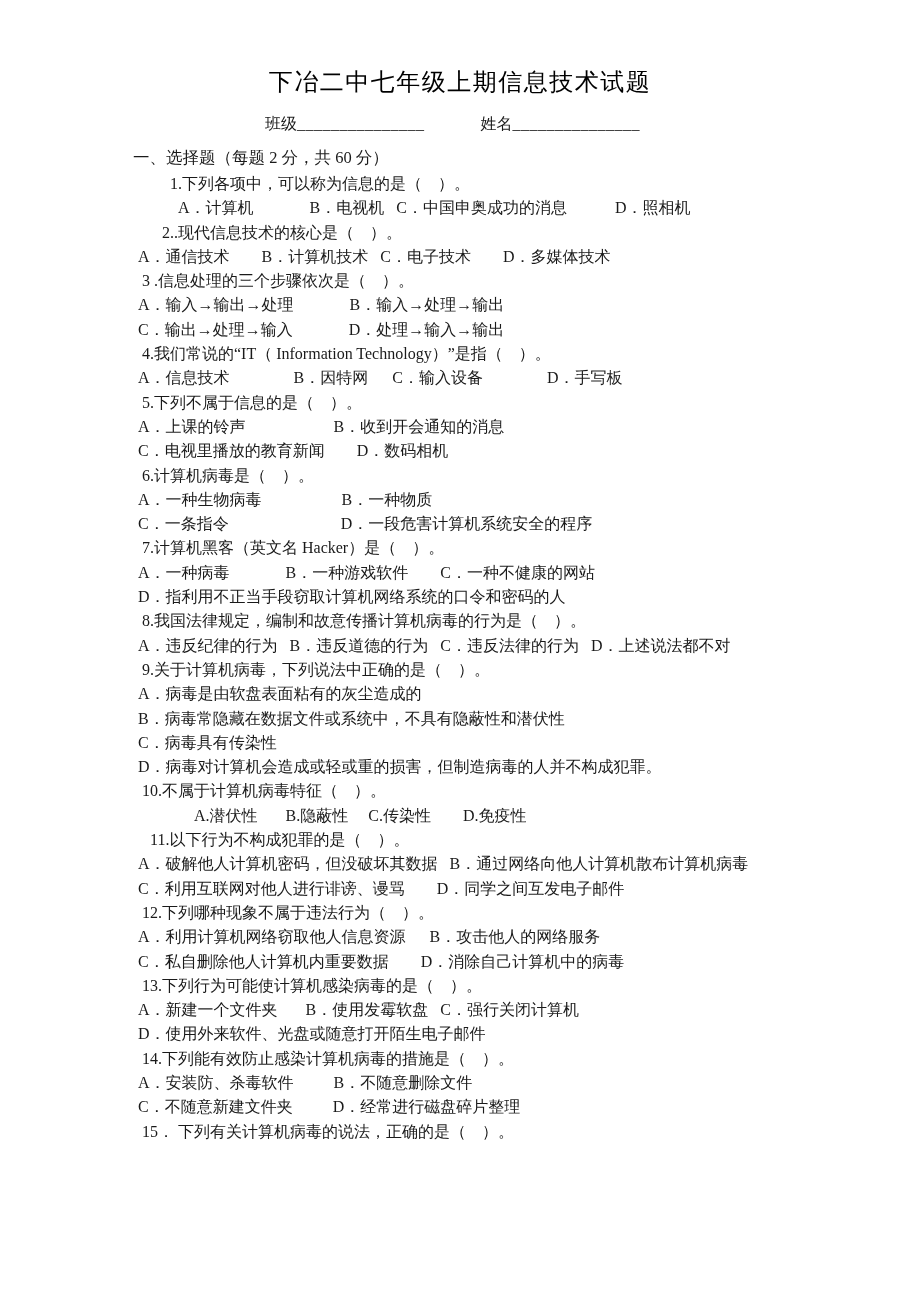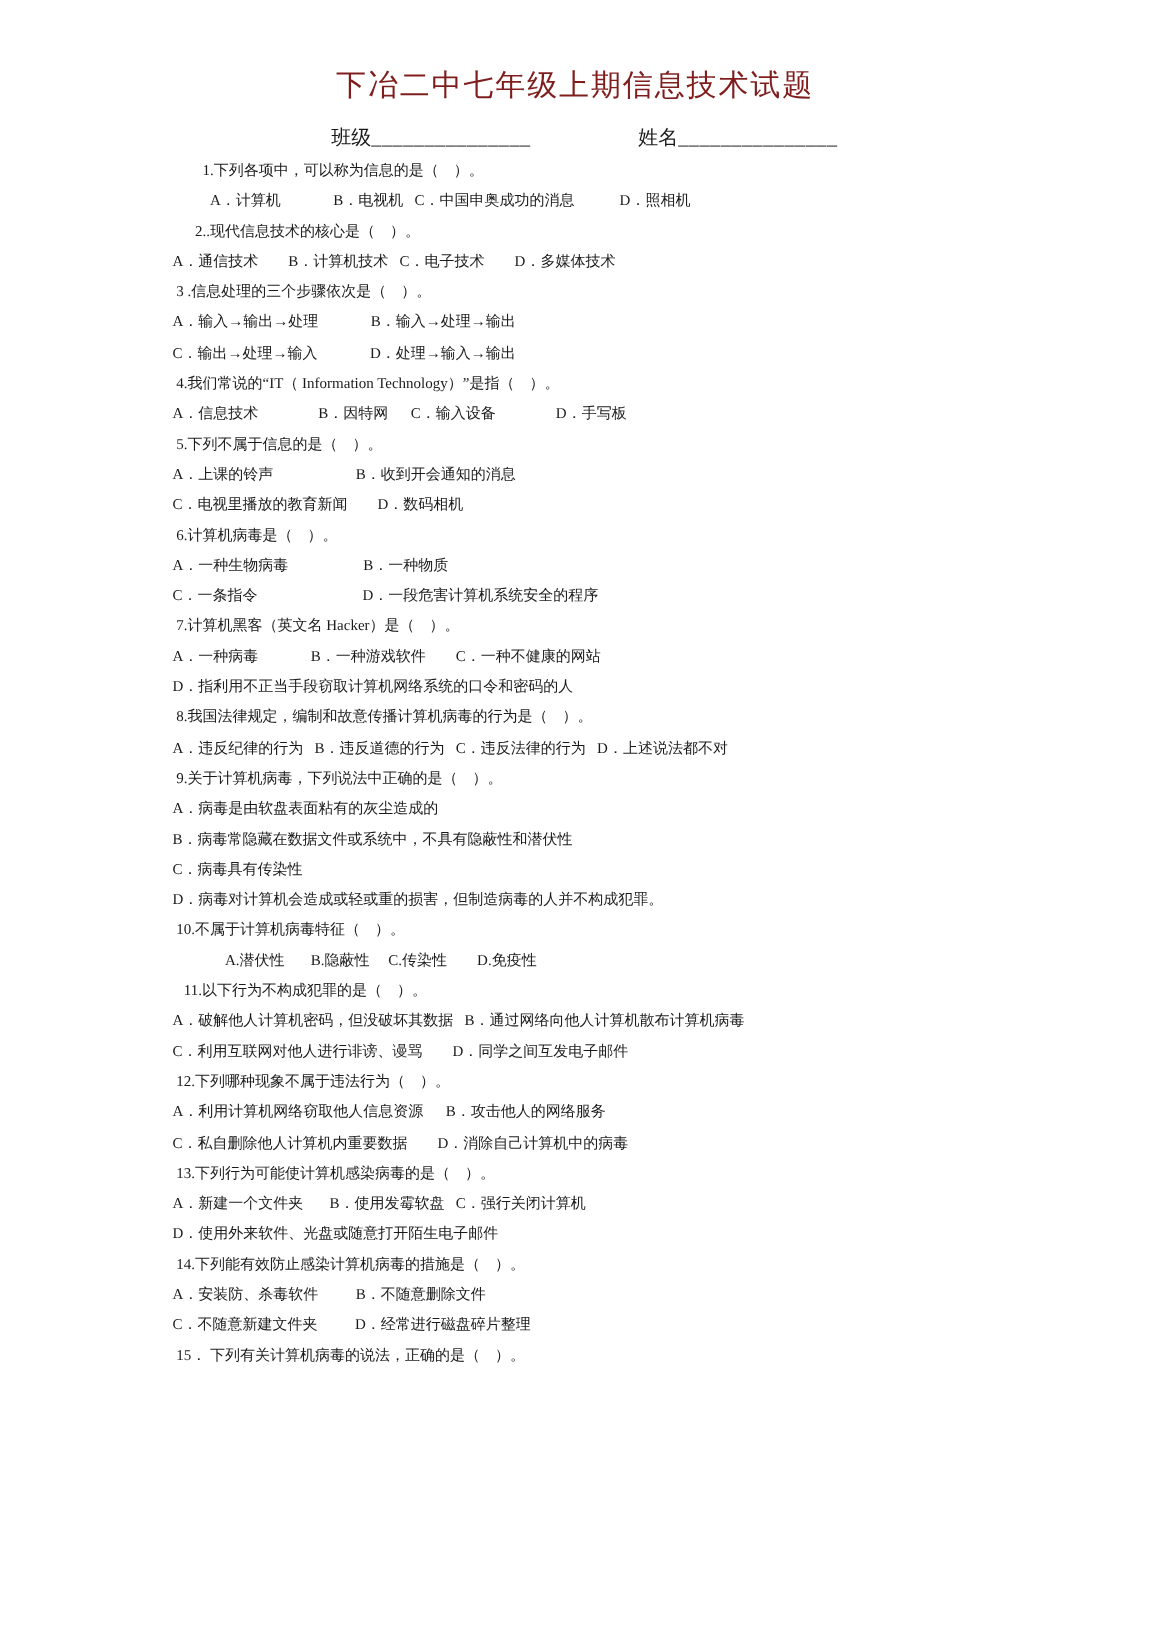--- a/index.html
+++ b/index.html
@@ -7,57 +7,58 @@
     position: relative;
     width: 920px;
     height: 1302px;
     background: #ffffff;
     color: #1a1a1a;
     font-family: "Liberation Serif", "DejaVu Serif", serif;
     overflow: hidden;
   }
   .title {
     margin: 0;
-    padding-top: 52px;
+    padding-top: 66px;
     text-align: center;
     font-size: 24px;
     font-weight: normal;
     letter-spacing: 1.5px;
-    color: #7f1d1d;
+    color: #000000;
   }
   .header-line {
     display: flex;
     margin: 16px 0 0 265px;
     font-size: 16px;
     white-space: pre;
     align-items: flex-end;
   }
   .header-field { display: inline-block; }
-  .header-field.name-field { margin-left: 86px; }
+  .header-field.name-field { margin-left: 56px; }
   .blank { letter-spacing: 0.5px; }
   .section-heading {
     margin: 11px 0 0 133px;
     font-size: 16.5px;
     line-height: 23px;
   }
   .questions {
     margin: 3px 0 0 138px;
     width: 740px;
-    font-size: 12px;
+    font-size: 16px;
     line-height: 24.3px;
     white-space: pre-wrap;
   }
   .line { min-height: 24.3px; }
 </style>
 </head>
 <body>
 
 <div class="page">
   <h1 class="title">下冶二中七年级上期信息技术试题</h1>
 
   <div class="header-line">
     <span class="header-field"><span>班级</span><span class="blank">_______________</span></span>
     <span class="header-field name-field"><span>姓名</span><span class="blank">_______________</span></span>
   </div>
 
+  <div class="section-heading">一、选择题（每题 2 分，共 60 分）</div>
 
   <div class="questions" id="question-list"><div class="line stem">        1.下列各项中，可以称为信息的是（　）。</div><div class="line option-line">          A．计算机              B．电视机   C．中国申奥成功的消息            D．照相机</div><div class="line stem">      2..现代信息技术的核心是（　）。</div><div class="line option-line">A．通信技术        B．计算机技术   C．电子技术        D．多媒体技术</div><div class="line stem"> 3 .信息处理的三个步骤依次是（　）。</div><div class="line option-line">A．输入→输出→处理              B．输入→处理→输出</div><div class="line option-line">C．输出→处理→输入              D．处理→输入→输出</div><div class="line stem"> 4.我们常说的“IT（ Information Technology）”是指（　）。</div><div class="line option-line">A．信息技术                B．因特网      C．输入设备                D．手写板</div><div class="line stem"> 5.下列不属于信息的是（　）。</div><div class="line option-line">A．上课的铃声                      B．收到开会通知的消息</div><div class="line option-line">C．电视里播放的教育新闻        D．数码相机</div><div class="line stem"> 6.计算机病毒是（　）。</div><div class="line option-line">A．一种生物病毒                    B．一种物质</div><div class="line option-line">C．一条指令                            D．一段危害计算机系统安全的程序</div><div class="line stem"> 7.计算机黑客（英文名 Hacker）是（　）。</div><div class="line option-line">A．一种病毒              B．一种游戏软件        C．一种不健康的网站</div><div class="line option-line">D．指利用不正当手段窃取计算机网络系统的口令和密码的人</div><div class="line stem"> 8.我国法律规定，编制和故意传播计算机病毒的行为是（　）。</div><div class="line option-line">A．违反纪律的行为   B．违反道德的行为   C．违反法律的行为   D．上述说法都不对</div><div class="line stem"> 9.关于计算机病毒，下列说法中正确的是（　）。</div><div class="line option-line">A．病毒是由软盘表面粘有的灰尘造成的</div><div class="line option-line">B．病毒常隐藏在数据文件或系统中，不具有隐蔽性和潜伏性</div><div class="line option-line">C．病毒具有传染性</div><div class="line option-line">D．病毒对计算机会造成或轻或重的损害，但制造病毒的人并不构成犯罪。</div><div class="line stem"> 10.不属于计算机病毒特征（　）。</div><div class="line option-line">              A.潜伏性       B.隐蔽性     C.传染性        D.免疫性</div><div class="line stem">   11.以下行为不构成犯罪的是（　）。</div><div class="line option-line">A．破解他人计算机密码，但没破坏其数据   B．通过网络向他人计算机散布计算机病毒</div><div class="line option-line">C．利用互联网对他人进行诽谤、谩骂        D．同学之间互发电子邮件</div><div class="line stem"> 12.下列哪种现象不属于违法行为（　）。</div><div class="line option-line">A．利用计算机网络窃取他人信息资源      B．攻击他人的网络服务</div><div class="line option-line">C．私自删除他人计算机内重要数据        D．消除自己计算机中的病毒</div><div class="line stem"> 13.下列行为可能使计算机感染病毒的是（　）。</div><div class="line option-line">A．新建一个文件夹       B．使用发霉软盘   C．强行关闭计算机</div><div class="line option-line">D．使用外来软件、光盘或随意打开陌生电子邮件</div><div class="line stem"> 14.下列能有效防止感染计算机病毒的措施是（　）。</div><div class="line option-line">A．安装防、杀毒软件          B．不随意删除文件</div><div class="line option-line">C．不随意新建文件夹          D．经常进行磁盘碎片整理</div><div class="line stem"> 15． 下列有关计算机病毒的说法，正确的是（　）。</div></div>
 </div>
 
 </body></html>

